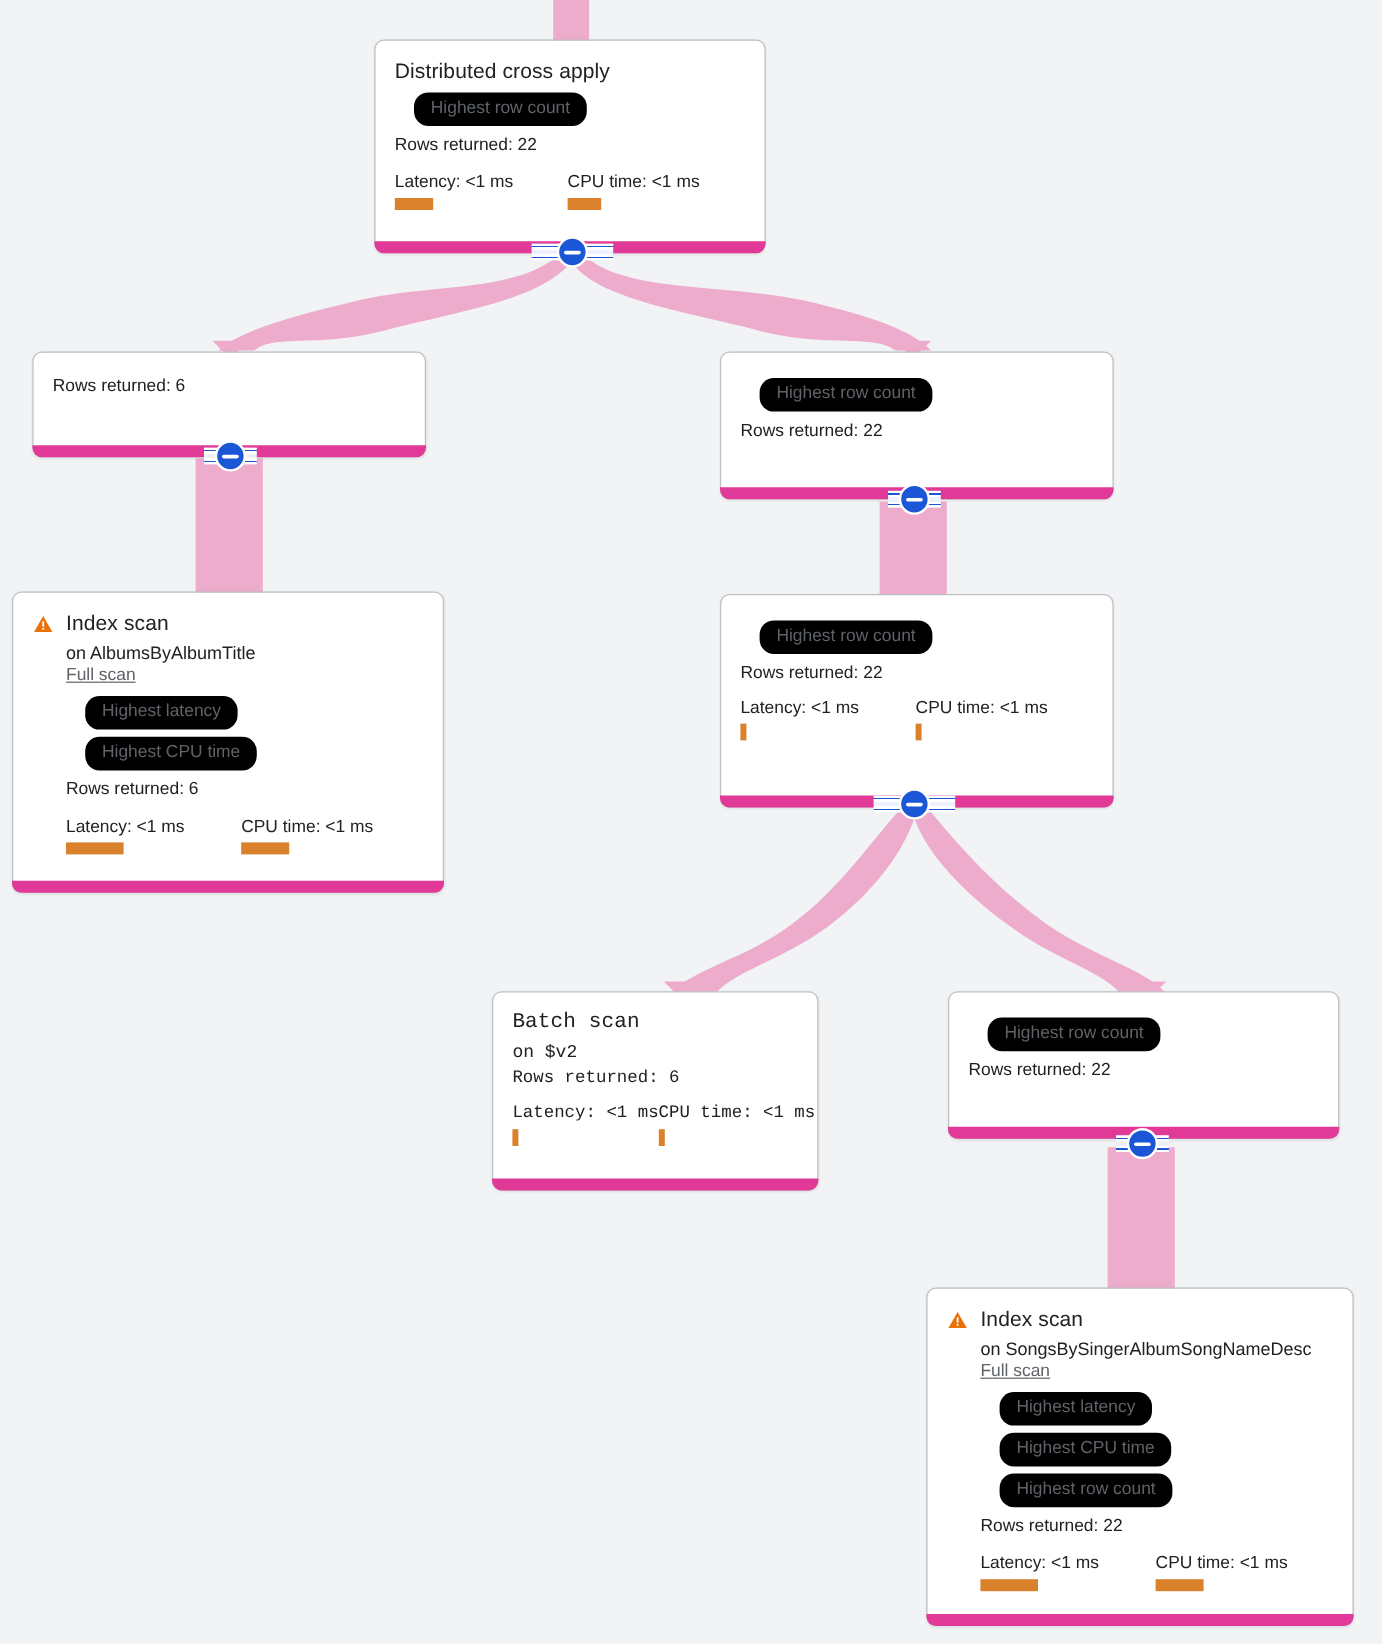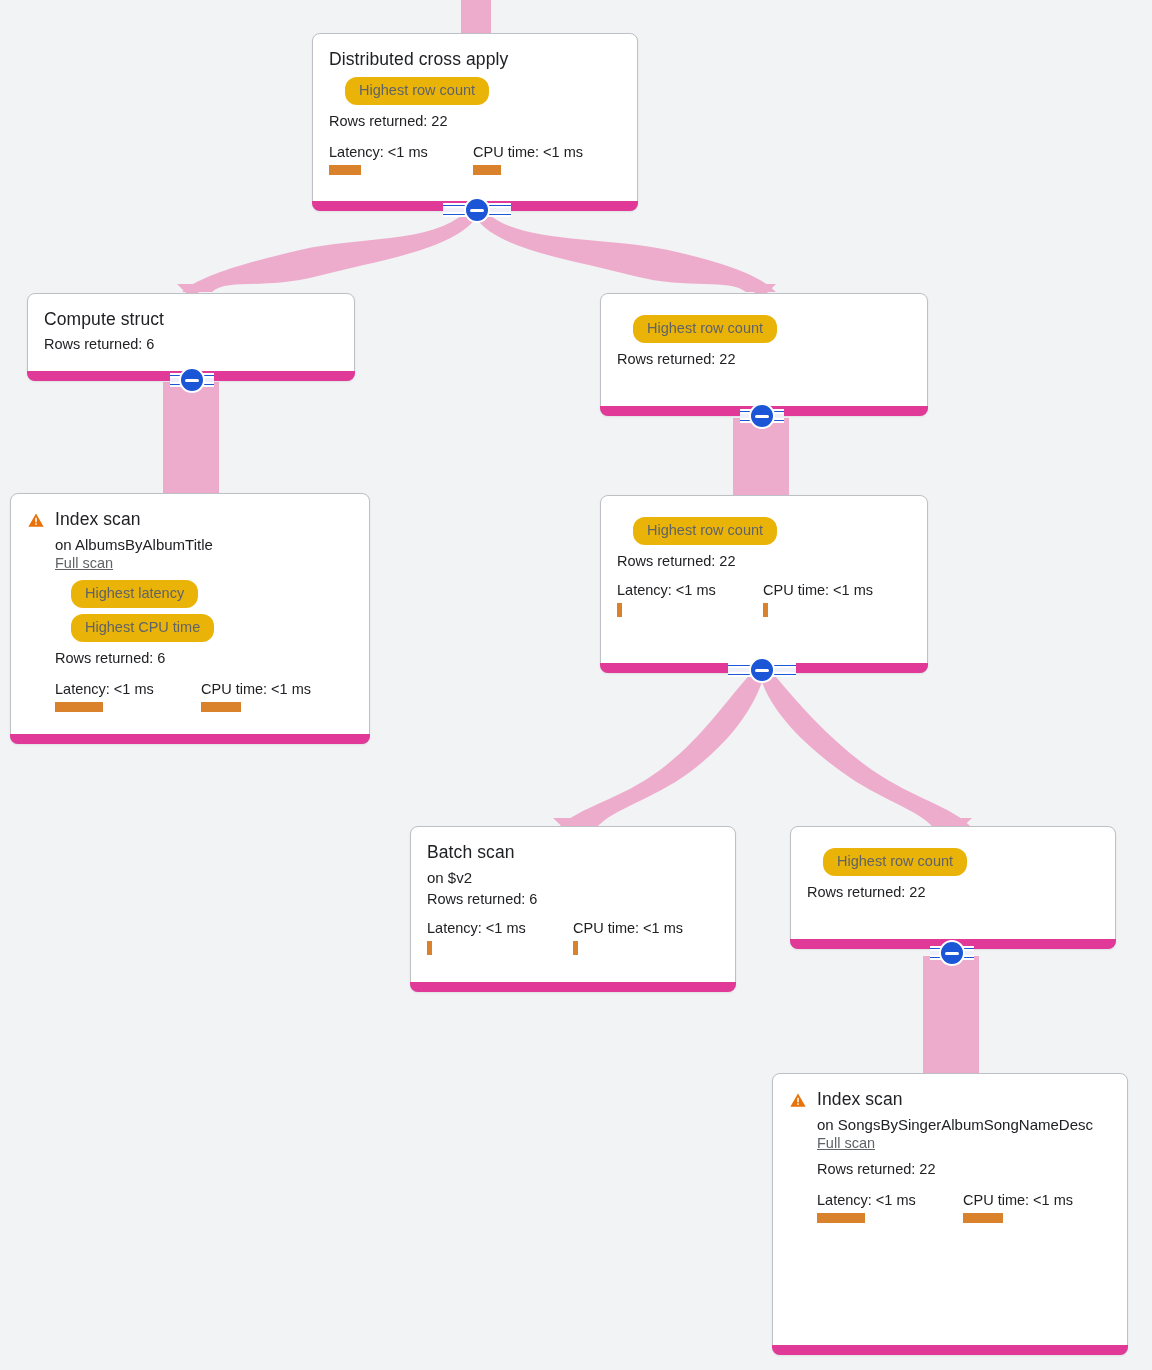--- a/index.html
+++ b/index.html
@@ -78,21 +78,21 @@
     margin-top: 5px;
   }
   .node-sub2 {
     font-size: 14.5px;
     line-height: 19px;
     color: #5f6368;
     text-decoration: underline;
   }
   .badge {
     display: inline-block;
-    background: #eab308;
+    background: #000000;
     color: #5f6368;
     border-radius: 12px;
     font-size: 14.5px;
     line-height: 17px;
     padding: 5px 14px 6px 14px;
     margin-top: 7px;
     margin-left: 16px;
     white-space: nowrap;
   }
   .badge-row { display: block; }
@@ -224,21 +224,20 @@
       </div>
     </div>
     <div class="node-bottom-bar"></div>
   </div>
   <div class="collapse-rail" style="left:443px; top:203px; width:68px;"></div>
   <div class="collapse-btn" style="left:464px; top:197px;"></div>
 
   <div class="node" style="left:27px; top:293px; width:328px; height:88px;">
     <div class="node-head">
       <div class="node-body">
-        <div class="node-title">Compute struct</div>
         <div class="rows-returned" style="margin-top:5px;">Rows returned: 6</div>
       </div>
     </div>
     <div class="node-bottom-bar"></div>
   </div>
   <div class="collapse-rail" style="left:170px; top:373px; width:44px;"></div>
   <div class="collapse-btn" style="left:179px; top:367px;"></div>
 
   <div class="node" style="left:600px; top:293px; width:328px; height:123px;">
     <div class="node-head">
@@ -302,21 +301,21 @@
             <div class="metric-bar" style="width:5px;height:14px;"></div>
           </div>
         </div>
       </div>
     </div>
     <div class="node-bottom-bar"></div>
   </div>
   <div class="collapse-rail" style="left:728px; top:663px; width:68px;"></div>
   <div class="collapse-btn" style="left:749px; top:657px;"></div>
 
-  <div class="node" style="left:410px; top:826px; width:326px; height:166px;">
+  <div class="node" style="left:410px; top:826px; width:272px; height:166px;font-family:Liberation Mono, monospace;">
     <div class="node-head">
       <div class="node-body">
         <div class="node-title">Batch scan</div>
         <div class="node-sub">on $v2</div>
         <div class="rows-returned" style="margin-top:3px;">Rows returned: 6</div>
         <div class="metrics" style="margin-top:10px;">
           <div class="metric" style="width:146px;">
             <div class="metric-label">Latency: &lt;1 ms</div>
             <div class="metric-bar" style="width:5px;height:14px;"></div>
           </div>
@@ -348,20 +347,25 @@
     <div class="node-head">
       <svg class="warn-icon" viewBox="0 0 24 24">
         <path d="M12 3.2 L22.2 21 L1.8 21 Z" fill="#e8710a"></path>
         <rect x="11" y="9" width="2" height="6" fill="#ffffff"></rect>
         <rect x="11" y="16.4" width="2" height="2" fill="#ffffff"></rect>
       </svg>
       <div class="node-body">
         <div class="node-title">Index scan</div>
         <div class="node-sub">on SongsBySingerAlbumSongNameDesc</div>
         <div class="node-sub2">Full scan</div>
+        <div class="badge-row">
+          <span class="badge">Highest latency</span>
+          <span class="badge" style="margin-top:6px;">Highest CPU time</span>
+          <span class="badge" style="margin-top:6px;">Highest row count</span>
+        </div>
         <div class="rows-returned">Rows returned: 22</div>
         <div class="metrics">
           <div class="metric" style="width:146px;">
             <div class="metric-label">Latency: &lt;1 ms</div>
             <div class="metric-bar" style="width:48px;"></div>
           </div>
           <div class="metric">
             <div class="metric-label">CPU time: &lt;1 ms</div>
             <div class="metric-bar" style="width:40px;"></div>
           </div>

